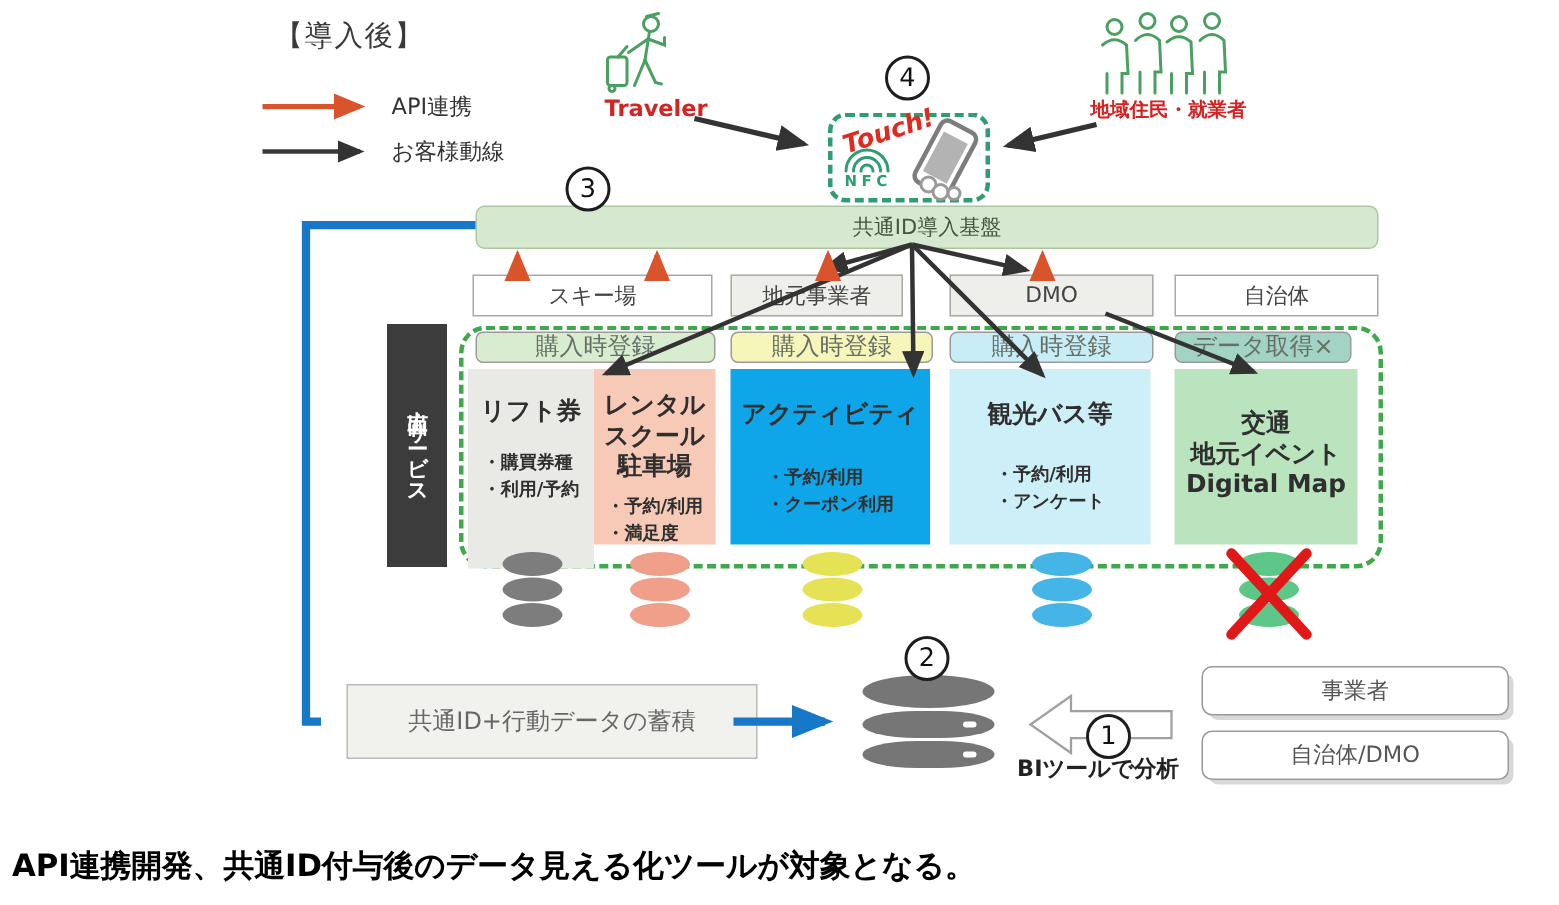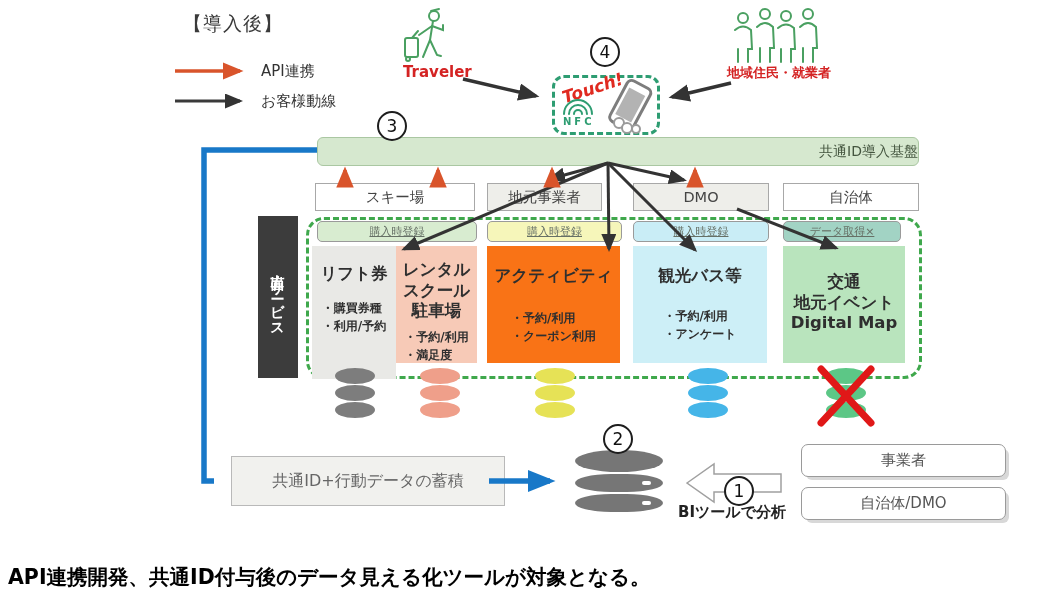--- a/index.html
+++ b/index.html
@@ -7,29 +7,29 @@
           font-family:"DejaVu Sans","Liberation Sans",sans-serif;}
   .abs{position:absolute;}
   #overlay{position:absolute;left:0;top:0;z-index:5;pointer-events:none;}
   .legend-title{font-size:19px;color:#3a3a3a;letter-spacing:1px;}
   .legend-label{font-size:15px;color:#333;}
   .actor-label{font-weight:bold;color:#d42323;}
   .circ{width:26px;height:26px;border:2px solid #1d1d1d;border-radius:50%;background:#fff;
         display:flex;align-items:center;justify-content:center;font-size:17px;color:#111;z-index:6;}
   .nfc-box{border:3px dashed #2e9d72;border-radius:12px;background:#fff;z-index:2;}
   .touch{font-style:italic;font-weight:bold;font-size:17px;color:#e02a20;transform:rotate(-18deg);}
-  .bar{border:1px solid #aac7a2;border-radius:6px;display:flex;align-items:center;justify-content:flex-end;
+  .bar{border:1px solid #aac7a2;border-radius:6px;display:flex;align-items:center;justify-content:center;
        font-size:14px;color:#44553f;z-index:1;}
   .orgbox{border:1px solid #a8a8a8;display:flex;align-items:center;justify-content:center;
           font-size:14.5px;color:#444;z-index:2;}
   .dashed-frame{border:3px dashed #3fa84c;border-radius:18px;z-index:0;}
   .sidebox{display:flex;align-items:center;justify-content:center;z-index:2;}
   .vtext{writing-mode:vertical-rl;color:#fff;font-size:14px;font-weight:bold;letter-spacing:3px;}
   .reglabel{border:1px solid #9a9a9a;border-radius:5px;display:flex;align-items:center;justify-content:center;
-            font-size:11px;color:#667066;z-index:1;text-decoration:underline;}
+            font-size:16px;color:#667066;z-index:1;}
   .svc{display:flex;flex-direction:column;align-items:center;z-index:1;color:#2f2f2f;}
   .svc .ttl{font-weight:bold;font-size:16.5px;line-height:1.25;text-align:center;}
   .svc .bl{font-weight:bold;font-size:12px;line-height:1.5;text-align:left;}
   .cyl{z-index:1;}
   .cyl .band{width:40px;height:16px;border-radius:20px/8px;margin-bottom:1px;}
   .bigdb .band{position:relative;width:88px;border-radius:44px/11px;margin-bottom:2px;}
   .bigdb .dash{position:absolute;right:12px;top:50%;margin-top:-2px;width:9px;height:4px;border-radius:2px;background:#fff;}
   .accum{border:1px solid #b9b9b9;display:flex;align-items:center;justify-content:center;
          font-size:16px;color:#666;z-index:2;}
   .outbox{border:1.5px solid #9a9a9a;border-radius:7px;background:#fff;box-shadow:4px 4px 0 -1px #d8d8d8;
@@ -204,21 +204,21 @@
     <div class="ttl" style="margin-top:14px;">
       <div>レンタル</div>
       <div>スクール</div>
       <div>駐車場</div>
     </div>
     <div class="bl" style="margin-top:6px;">
       <div>・予約/利用</div>
       <div>・満足度</div>
     </div>
   </div>
-  <div class="abs svc" style="left: 487px; top: 246px; width: 133px; height: 117px; background-color: #f97316;">
+  <div class="abs svc" style="left: 487px; top: 246px; width: 133px; height: 117px; background-color: #0ea5e9;">
     <div class="ttl" style="margin-top:20px;">アクティビティ</div>
     <div class="bl" style="margin-top:22px;">
       <div>・予約/利用</div>
       <div>・クーポン利用</div>
     </div>
   </div>
   <div class="abs svc" style="left: 633px; top: 246px; width: 134px; height: 117px; background-color: rgb(205, 239, 247);">
     <div class="ttl" style="margin-top:20px;">観光バス等</div>
     <div class="bl" style="margin-top:20px;">
       <div>・予約/利用</div>

